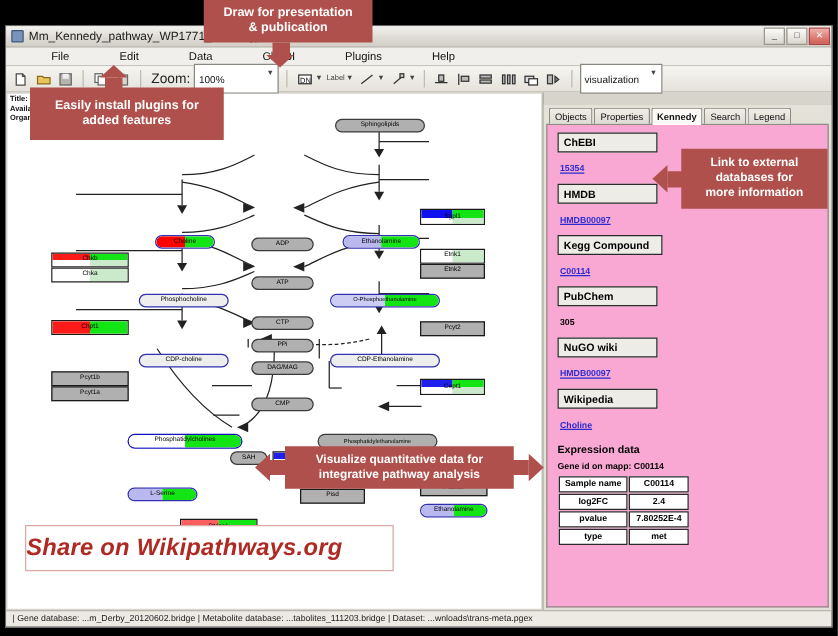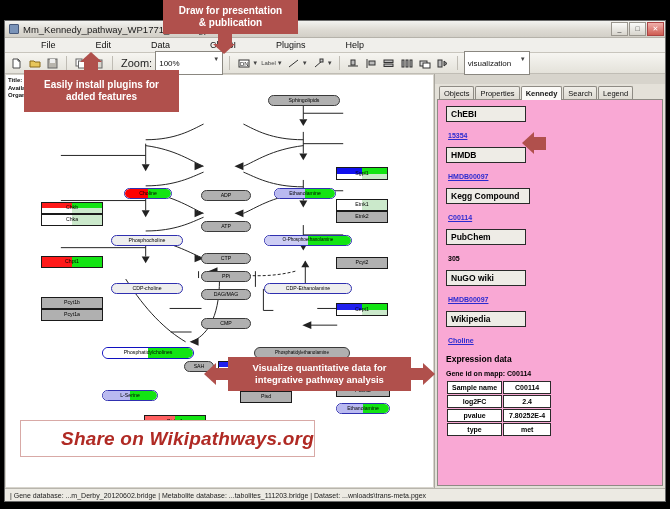--- a/index.html
+++ b/index.html
@@ -229,21 +229,21 @@
     z-index: 40;
     line-height: 12px;
     padding: 3px 6px;
   }
   .arrow-tri { position: absolute; width: 0; height: 0; z-index: 39; }
   .share-box {
     position: absolute;
     border: 1px solid #d8a9a6;
     background: #ffffff;
     z-index: 40;
-    display: flex; align-items: center; justify-content: flex-end;
+    display: flex; align-items: center; justify-content: flex-start;
     font-style: italic; font-weight: bold;
     color: #b02a24;
     letter-spacing: .2px;
   }
 </style>
 </head>
 <body>
 
 <div id="root">
 
@@ -712,20 +712,25 @@
   <div style="position:absolute; left:218px; top:34px; width:14px; height:10px; background:#b0504c; z-index:38;"></div>
   <div class="arrow-tri" style="left:213px; top:44px; border-left:11px solid transparent; border-right:11px solid transparent; border-top:10px solid #b0504c;"></div>
 
   <div class="callout" style="left:24px; top:70px; width:155px; height:42px; font-size:10px; flex-direction:column;">
     <span>Easily install plugins for</span>
     <span>added features</span>
   </div>
   <div style="position:absolute; left:84px; top:62px; width:14px; height:9px; background:#b0504c; z-index:38;"></div>
   <div class="arrow-tri" style="left:80px; top:52px; border-left:11px solid transparent; border-right:11px solid transparent; border-bottom:10px solid #b0504c;"></div>
 
+  <div class="callout" style="left:545px; top:119px; width:117px; height:48px; font-size:9.5px; flex-direction:column;">
+    <span>Link  to external</span>
+    <span>databases  for</span>
+    <span>more information</span>
+  </div>
   <div style="position:absolute; left:534px; top:137px; width:12px; height:13px; background:#b0504c; z-index:38;"></div>
   <div class="arrow-tri" style="left:522px; top:132px; border-top:11px solid transparent; border-bottom:11px solid transparent; border-right:12px solid #b0504c;"></div>
 
   <div class="callout" style="left:228px; top:357px; width:183px; height:34px; font-size:9.5px; flex-direction:column;">
     <span>Visualize quantitative data  for</span>
     <span>integrative pathway analysis</span>
   </div>
   <div style="position:absolute; left:216px; top:368px; width:13px; height:12px; background:#b0504c; z-index:38;"></div>
   <div class="arrow-tri" style="left:204px; top:363px; border-top:11px solid transparent; border-bottom:11px solid transparent; border-right:12px solid #b0504c;"></div>
   <div style="position:absolute; left:410px; top:368px; width:13px; height:12px; background:#b0504c; z-index:38;"></div>

